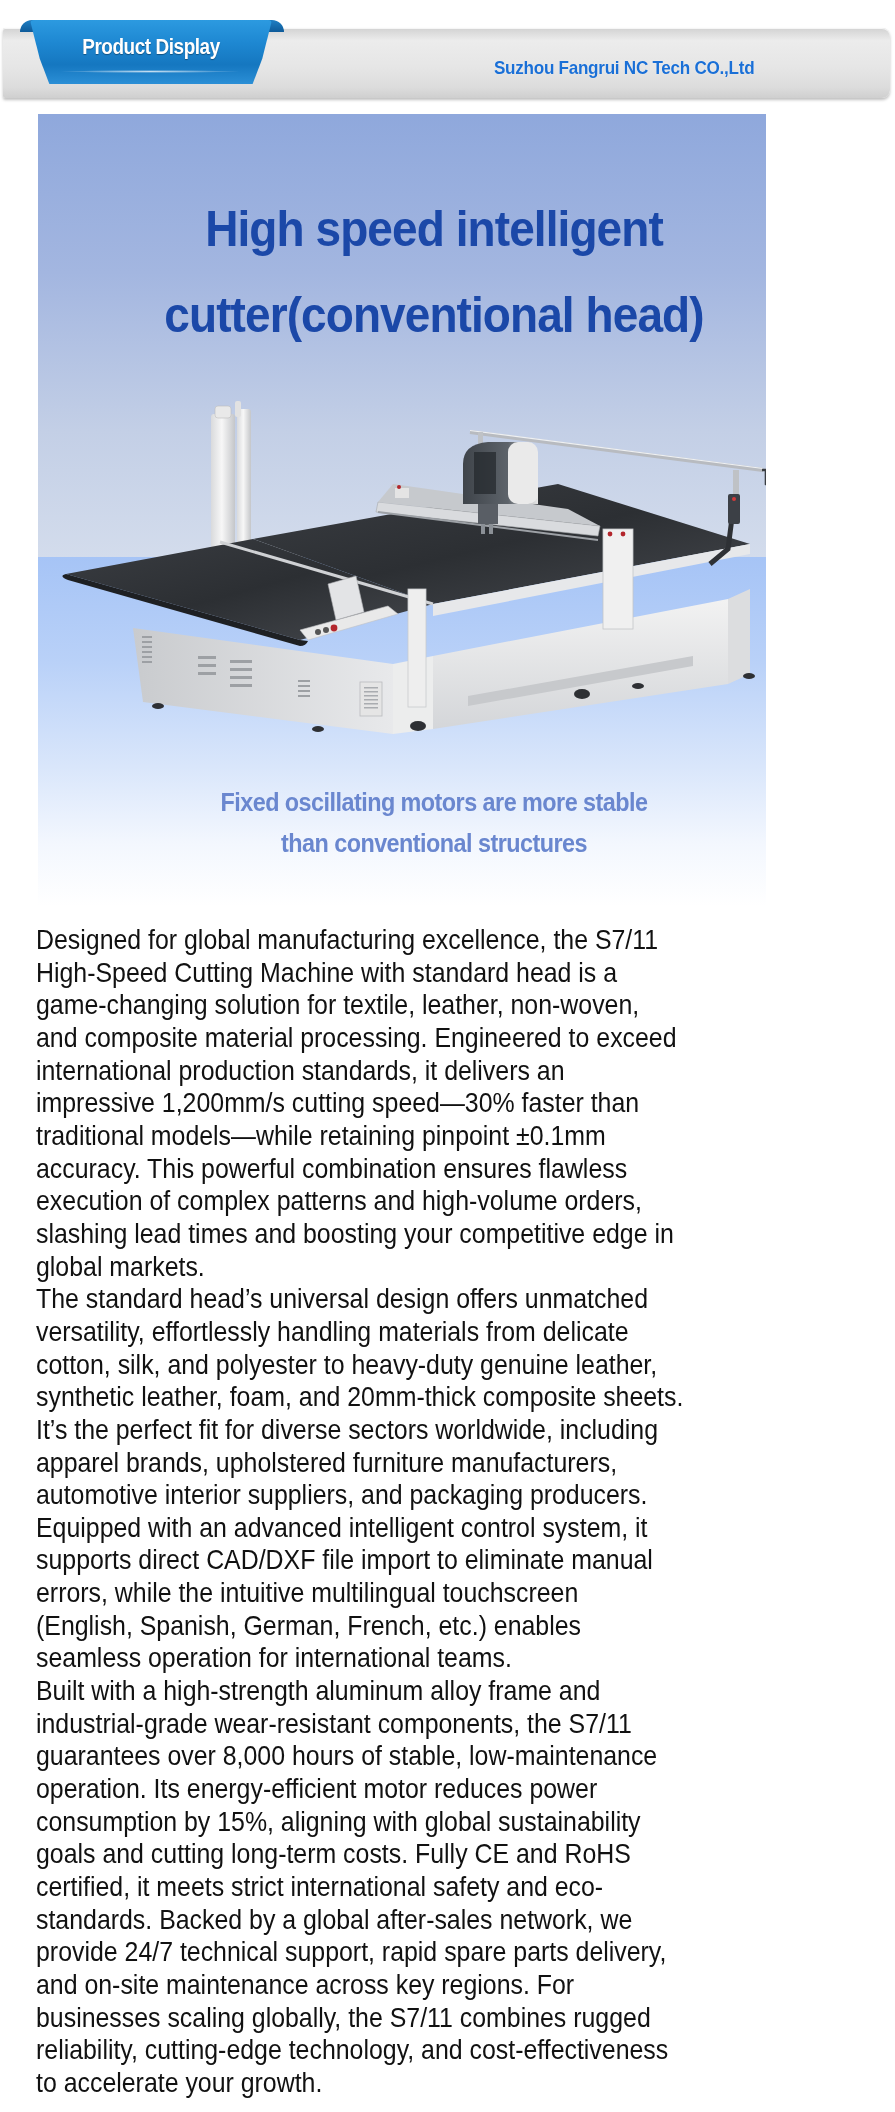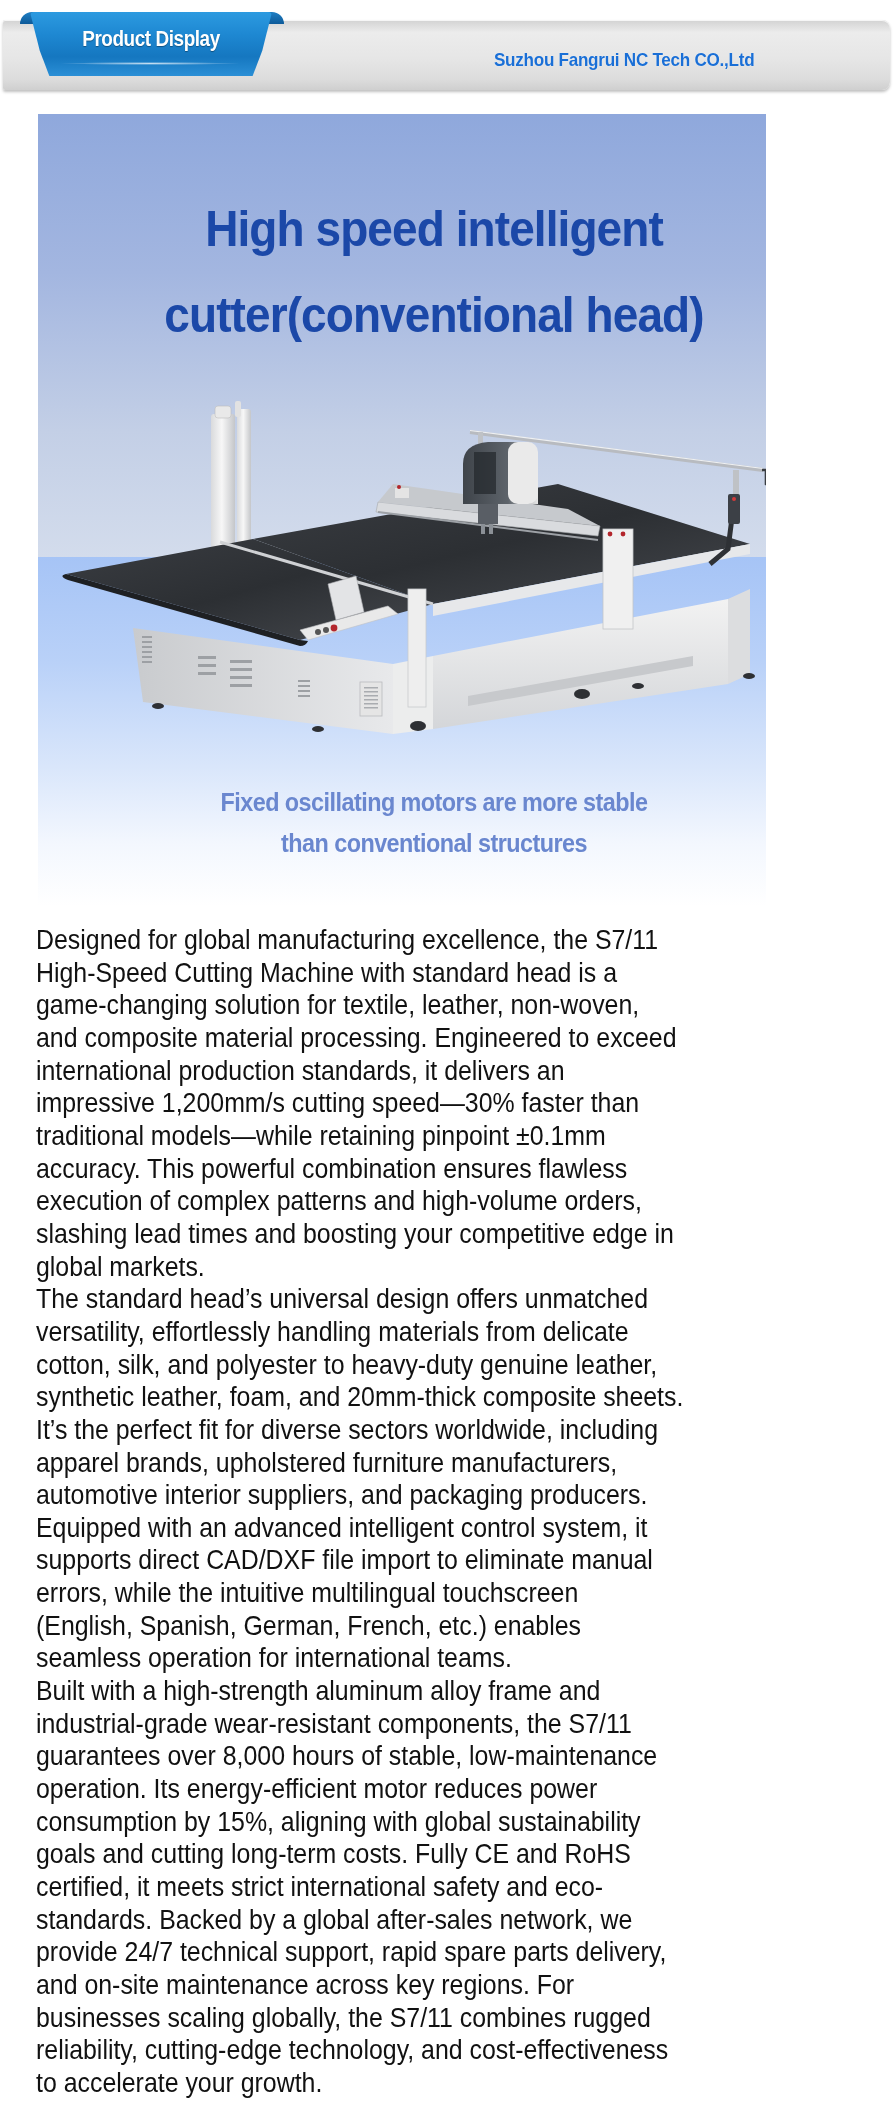--- a/index.html
+++ b/index.html
@@ -1,20 +1,20 @@
 <!DOCTYPE html>
 <html><head>
   <meta charset="utf-8">
   <style>
     * { margin: 0; padding: 0; box-sizing: border-box; }
     html, body { width: 895px; height: 2112px; background: #ffffff; overflow: hidden; }
     body { position: relative; font-family: "Liberation Sans", sans-serif; }
 
     
-    .banner { position: absolute; left: 0; top: 0; width: 787px; height: 100px; }
+    .banner { position: absolute; left: 0; top: 8px; width: 787px; height: 100px; }
     .banner-bar {
       position: absolute; left: 3px; top: 20px; width: 887px; height: 70px;
       border-radius: 2px 8px 8px 2px;
       background: linear-gradient(to bottom, #d2d2d2 0%, #ececec 18%, #e6e6e6 55%, #dcdcdc 85%, #cfcfcf 100%);
       box-shadow: 0 2px 3px rgba(0,0,0,0.25), inset 0 1px 0 #f6f6f6;
     }
     .ribbon-fold-left, .ribbon-fold-right {
       position: absolute; top: 12px; width: 22px; height: 12px;
       background: linear-gradient(to bottom, #1f7fc4, #0d5a99);
     }

